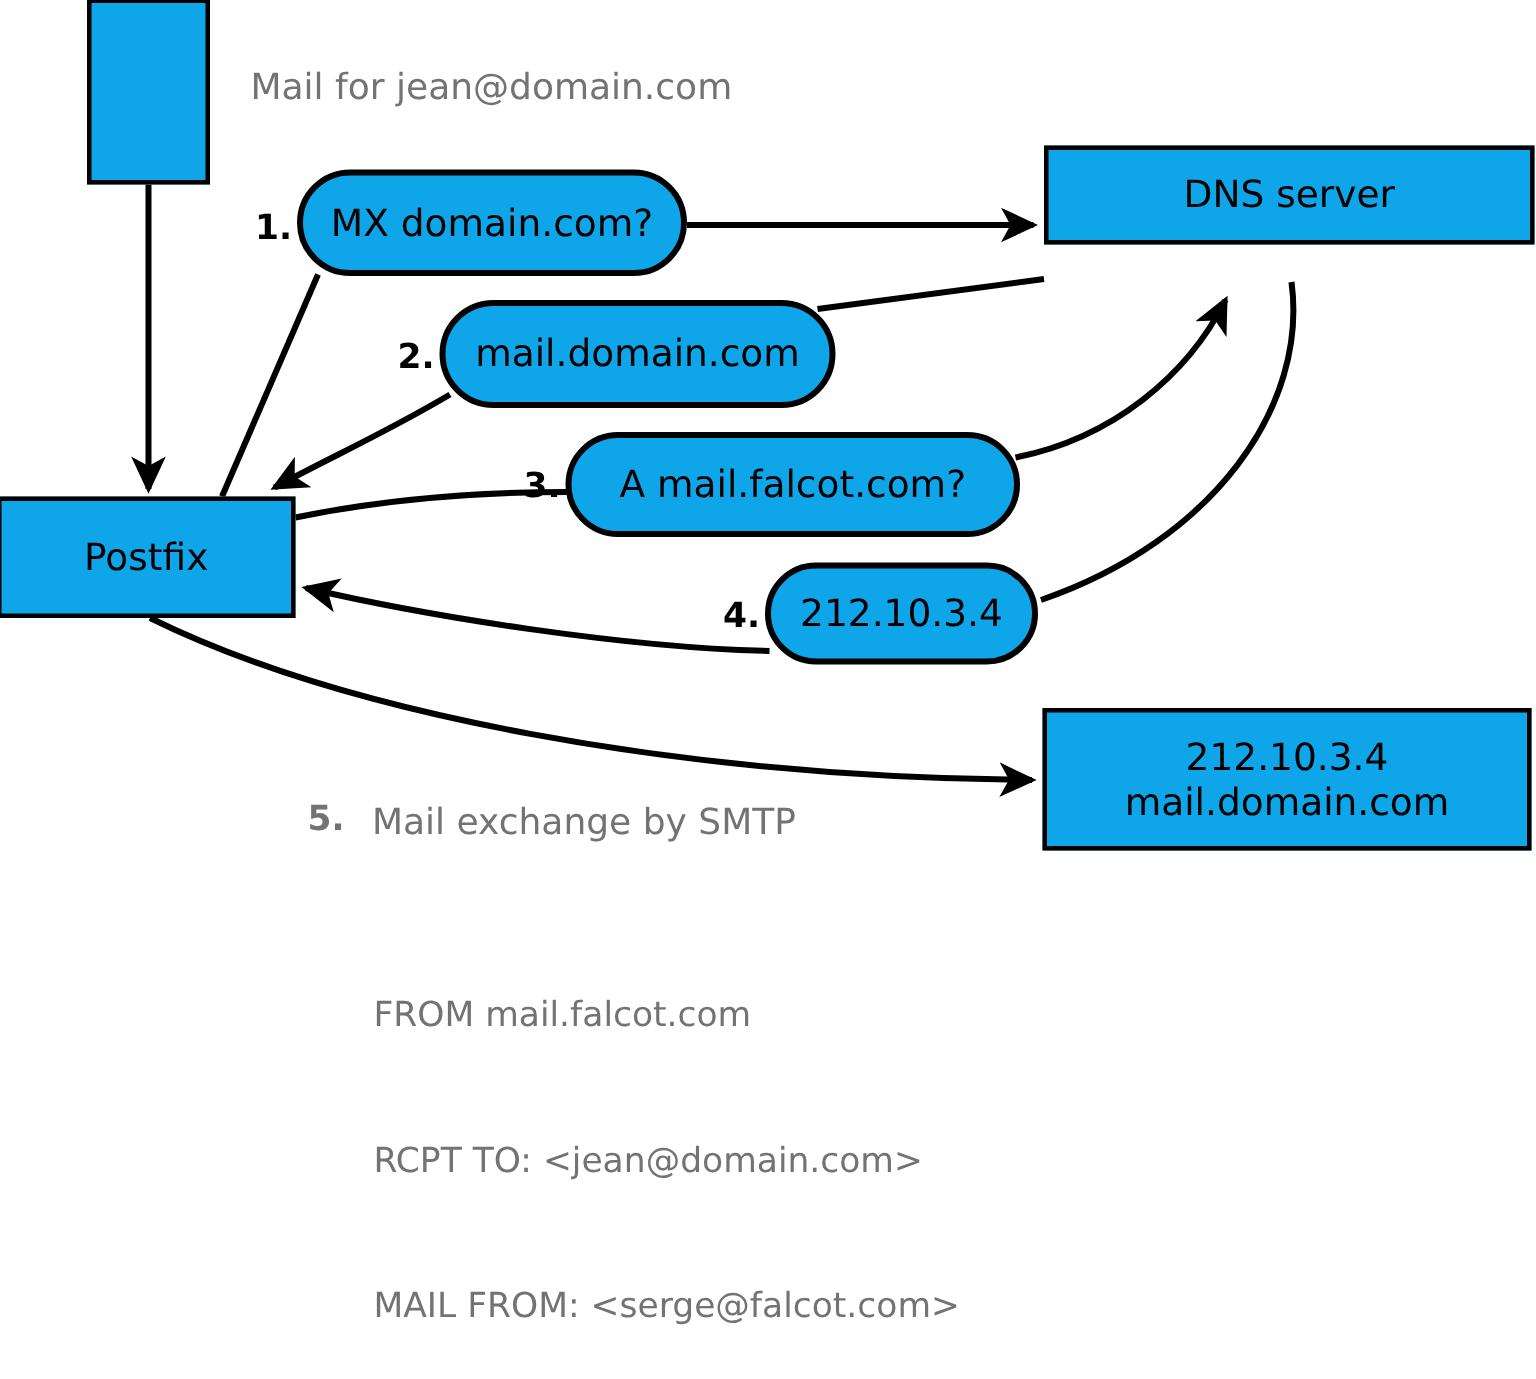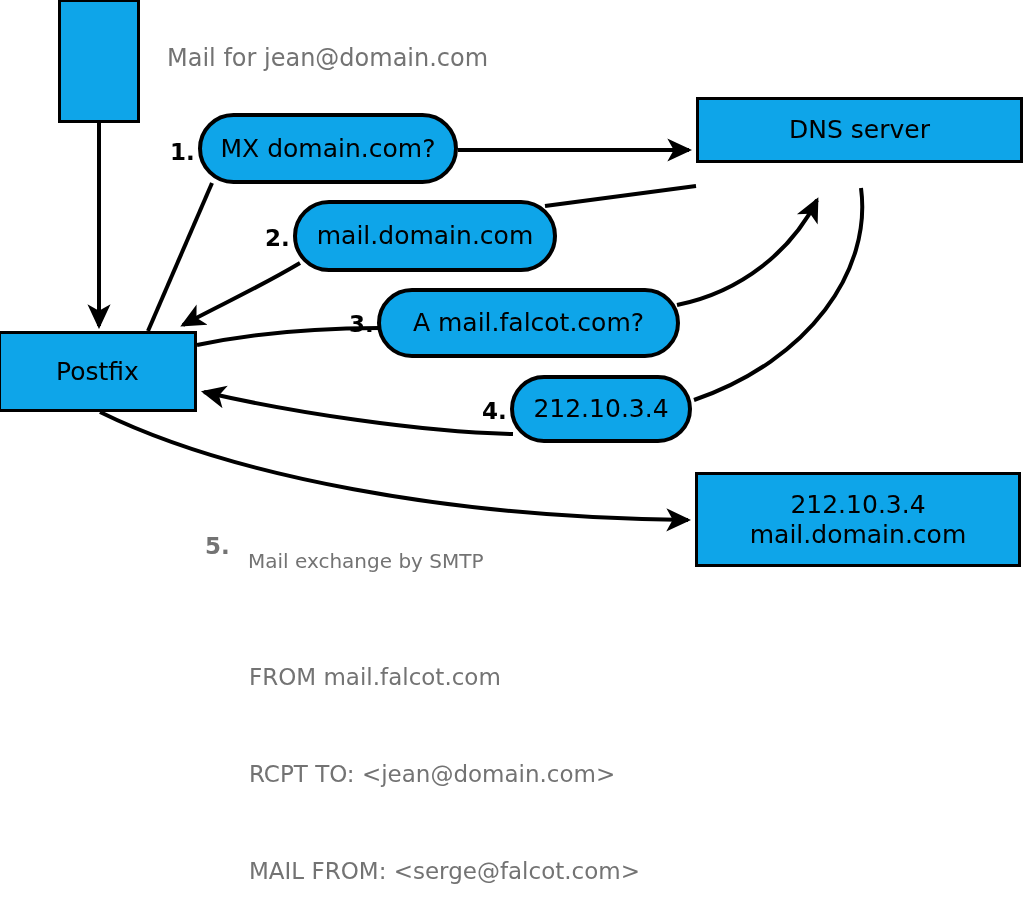--- a/index.html
+++ b/index.html
@@ -68,22 +68,22 @@
     top: 44px;
   }
   #smtp-caption-num {
     left: 205px;
     top: 533px;
     font-size: 23px;
     font-weight: bold;
   }
   #smtp-caption-text {
     left: 248px;
-    top: 549px;
-    font-size: 20px;
+    top: 534px;
+    font-size: 24px;
   }
   #smtp-transcript {
     left: 249px;
     top: 596px;
     font-size: 23px;
     line-height: 32.4px;
   }
   #smtp-transcript div {
     min-height: 32px;
   }

